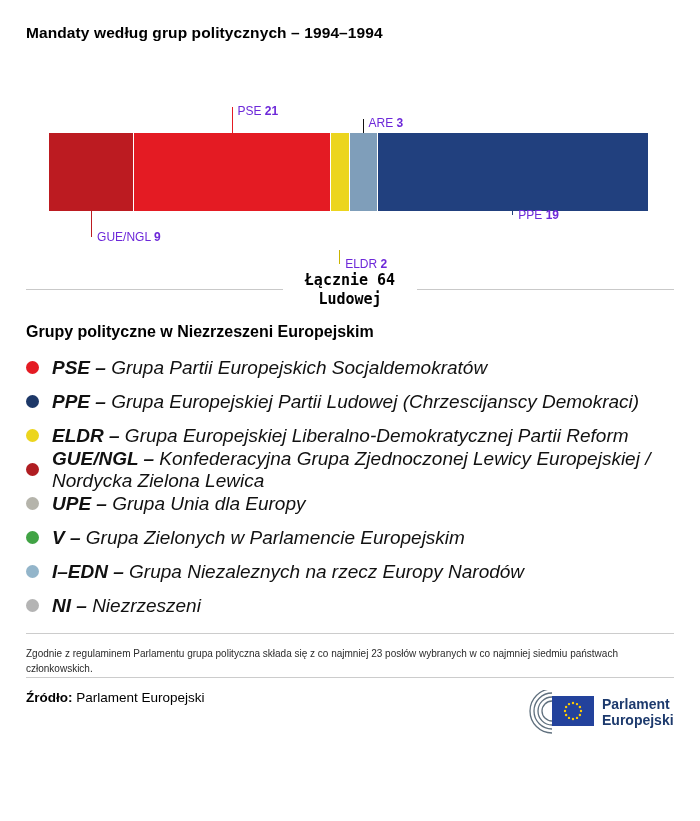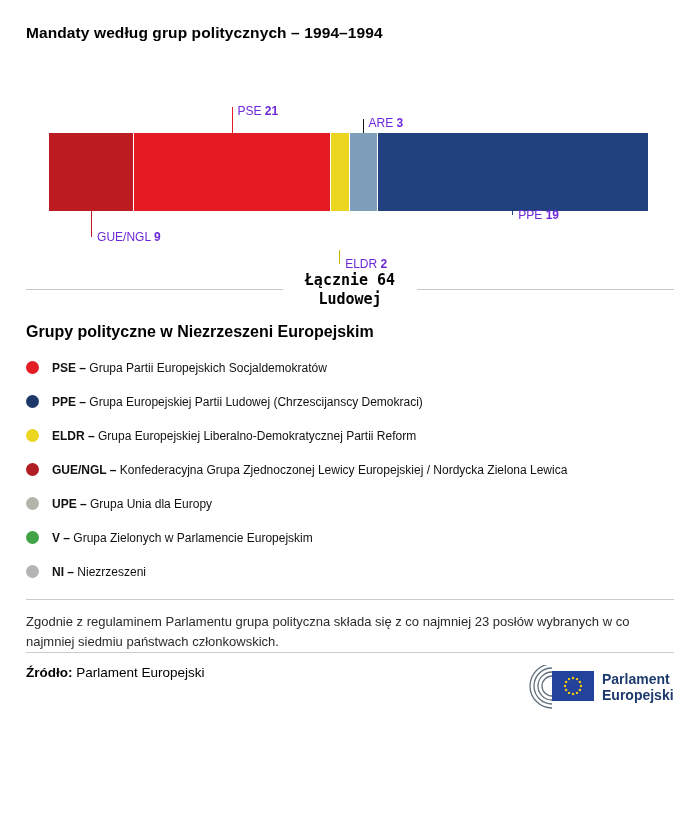--- a/index.html
+++ b/index.html
@@ -33,26 +33,26 @@
     padding:0 22px;text-align:center;
     font-family:"DejaVu Sans Mono", monospace;
     font-weight:700;font-size:15px;line-height:1.25;color:#000;
   }
 
   
   .legend-heading{font-size:16px;font-weight:700;margin:14px 0 0 0;}
   ul.legend{list-style:none;margin:20px 0 0 0;padding:0;}
   li.legend-item{display:flex;align-items:center;margin-bottom:20px;height:14px;}
   .dot{width:13px;height:13px;border-radius:50%;flex:0 0 13px;margin-right:13px;}
-  .legend-text{font-size:12px;color:#111;}
+  .legend-text{font-size:19px;color:#111;font-style:italic;}
   .legend-text b{font-weight:700;}
 
   hr.divider{border:none;border-top:1px solid #ccc;margin:0;}
   .div1{margin-top:18px;}
-  .note{font-size:13px;line-height:1.55;color:#2b2b2b;margin:12px 0 0 0;max-width:645px;}
+  .note{font-size:10px;line-height:1.55;color:#2b2b2b;margin:12px 0 0 0;max-width:645px;}
   .div2{margin-top:16px;}
 
   
   .footer{display:flex;justify-content:space-between;margin-top:12px;}
   .source{font-size:13.5px;margin:0;}
   .source b{font-weight:700;}
   .logo{flex:0 0 auto;}
 </style>
 </head>
 <body>
@@ -116,20 +116,24 @@
     </li>
     <li class="legend-item">
       <span class="dot" style="background: rgb(181, 180, 171);"></span>
       <span class="legend-text"><b>UPE –</b> Grupa Unia dla Europy</span>
     </li>
     <li class="legend-item">
       <span class="dot" style="background: rgb(65, 163, 69);"></span>
       <span class="legend-text"><b>V –</b> Grupa Zielonych w Parlamencie Europejskim</span>
     </li>
     <li class="legend-item">
+      <span class="dot" style="background: rgb(147, 181, 202);"></span>
+      <span class="legend-text"><b>I–EDN –</b> Grupa Niezaleznych na rzecz Europy Narodów</span>
+    </li>
+    <li class="legend-item">
       <span class="dot" style="background: rgb(180, 180, 180);"></span>
       <span class="legend-text"><b>NI –</b> Niezrzeszeni</span>
     </li>
   </ul>
 
 <hr class="divider div1">
 
 <p class="note">Zgodnie z regulaminem Parlamentu grupa polityczna składa się z co najmniej 23 posłów wybranych w co najmniej siedmiu państwach członkowskich.</p>
 
 <hr class="divider div2">

